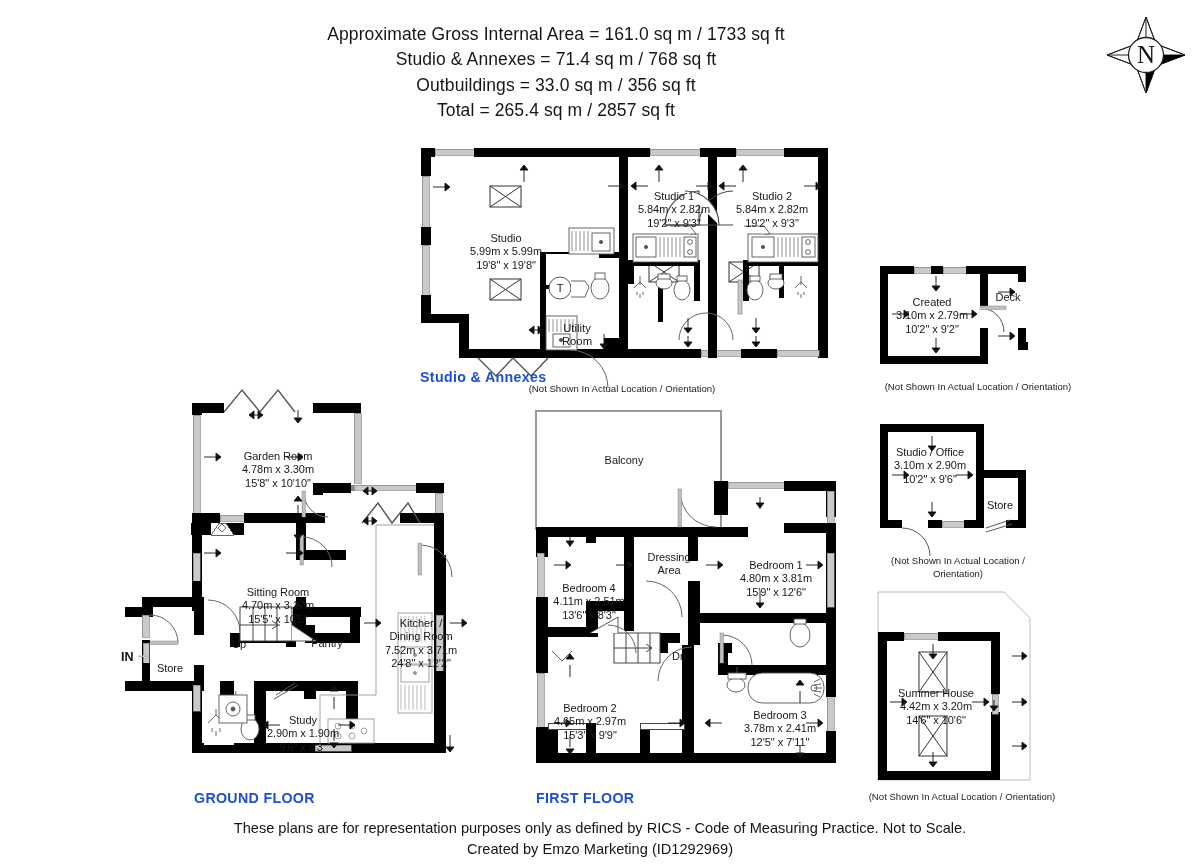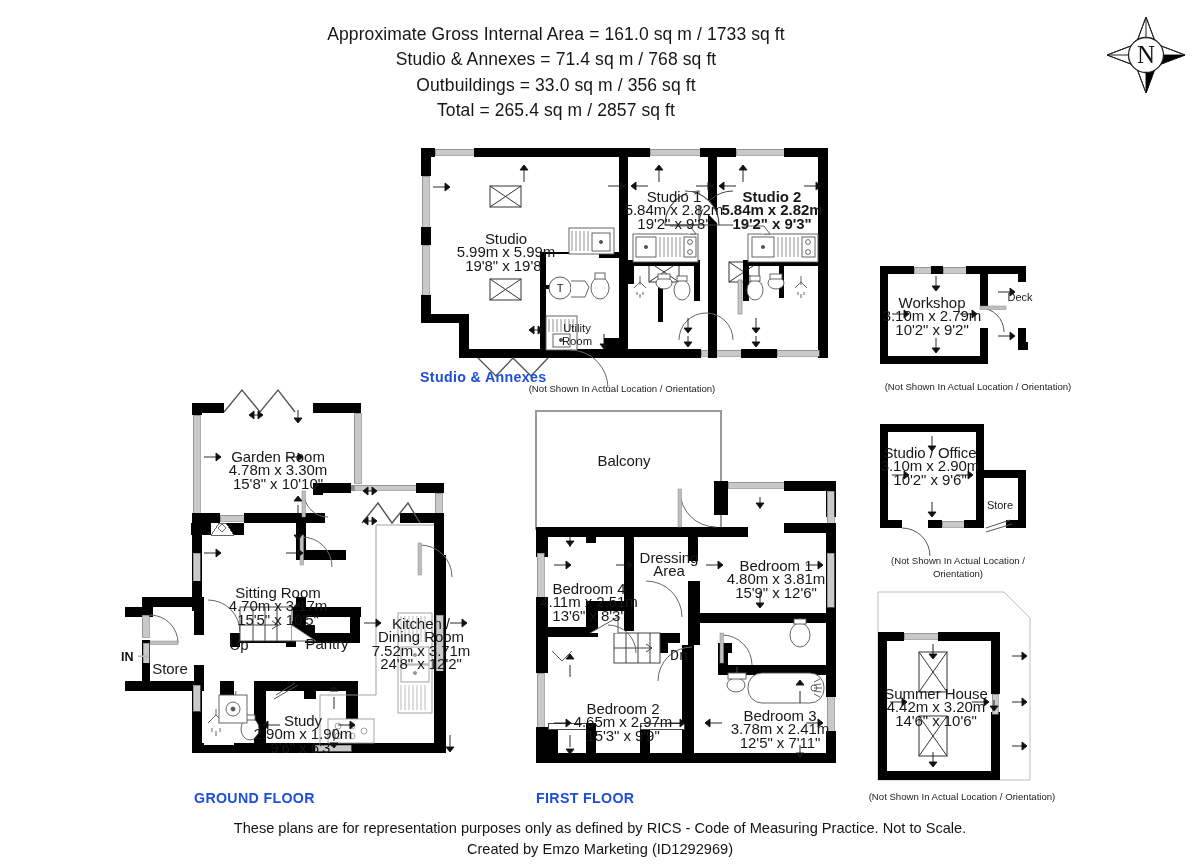--- a/index.html
+++ b/index.html
@@ -32,21 +32,21 @@
   }
   
   #compass{position:absolute; left:1104px; top:14px; width:84px; height:82px;}
   
   .plan{position:absolute;}
   .plan svg{display:block; overflow:visible;}
   
   .lbl{
     position:absolute;
     text-align:center;
-    font-size:15px;
+    font-size:11px;
     line-height:13.4px;
     color:#181818;
     white-space:nowrap;
     transform:translateX(-50%);
     letter-spacing:-.05px;
   }
   .lbl .nm{display:block;}
   .lbl .d1{display:block;}
   .lbl .d2{display:block;}
   .lbl.small{font-size:11px;}
@@ -283,21 +283,21 @@
   <div class="lbl" style="left:506px; top:232px;">
     <span class="nm">Studio</span>
     <span class="d1">5.99m x 5.99m</span>
     <span class="d2">19'8" x 19'8"</span>
   </div>
   <div class="lbl" style="left:674px; top:190px;">
     <span class="nm">Studio 1</span>
     <span class="d1">5.84m x 2.82m</span>
     <span class="d2">19'2" x 9'3"</span>
   </div>
-  <div class="lbl" style="left:772px; top:190px;font-weight:bold;">
+  <div class="lbl" style="left:772px; top:190px;">
     <span class="nm">Studio 2</span>
     <span class="d1">5.84m x 2.82m</span>
     <span class="d2">19'2" x 9'3"</span>
   </div>
   <div class="floor-title" style="left:420px; top:369px;">Studio &amp; Annexes</div>
   <div class="note" style="left:622px; top:383px;">(Not Shown In Actual Location / Orientation)</div>
 
   <div class="plan" style="left:876px; top:262px;">
     <svg width="190" height="110" viewBox="0 0 190 110">
       <g shape-rendering="crispEdges">
@@ -323,25 +323,25 @@
         <path d="M60 14 v14 M56 24 l4 5 l4 -5 z"></path>
         <path d="M60 76 v14 M56 86 l4 5 l4 -5 z"></path>
         <path d="M16 52 h16 M28 48 l5 4 l-5 4 z"></path>
         <path d="M84 52 h16 M96 48 l5 4 l-5 4 z"></path>
         <path d="M122 30 h16 M134 26 l5 4 l-5 4 z"></path>
         <path d="M122 74 h16 M134 70 l5 4 l-5 4 z"></path>
       </g>
     </svg>
   </div>
   <div class="lbl" style="left:932px; top:296px;">
-    <span class="nm">Workshop</span>
+    <span class="nm">Created</span>
     <span class="d1">3.10m x 2.79m</span>
     <span class="d2">10'2" x 9'2"</span>
   </div>
-  <div class="lbl small" style="left:1008px; top:291px;margin-left:12px;">
+  <div class="lbl small" style="left:1008px; top:291px;">
       <span class="nm">Deck</span>
     </div>
   <div class="note" style="left:978px; top:381px;">(Not Shown In Actual Location / Orientation)</div>
 
   <div class="plan" style="left:876px; top:420px;">
     <svg width="160" height="115" viewBox="0 0 160 115">
       <g shape-rendering="crispEdges">
         <rect x="4" y="4" width="104" height="104" fill="#fff"></rect>
         <rect x="4" y="4" width="104" height="8" fill="#000"></rect>
         <rect x="4" y="4" width="8" height="104" fill="#000"></rect>
@@ -726,40 +726,40 @@
   </div>
 
   <div class="lbl" style="left:624px; top:454px;">
     <span class="nm">Balcony</span>
   </div>
   <div class="lbl" style="left:776px; top:559px;">
     <span class="nm">Bedroom 1</span>
     <span class="d1">4.80m x 3.81m</span>
     <span class="d2">15'9" x 12'6"</span>
   </div>
-  <div class="lbl" style="left:623px; top:702px;">
+  <div class="lbl" style="left:590px; top:702px;">
     <span class="nm">Bedroom 2</span>
     <span class="d1">4.65m x 2.97m</span>
     <span class="d2">15'3" x 9'9"</span>
   </div>
   <div class="lbl" style="left:780px; top:709px;">
     <span class="nm">Bedroom 3</span>
     <span class="d1">3.78m x 2.41m</span>
     <span class="d2">12'5" x 7'11"</span>
   </div>
   <div class="lbl" style="left:589px; top:582px;">
     <span class="nm">Bedroom 4</span>
     <span class="d1">4.11m x 2.51m</span>
     <span class="d2">13'6" x 8'3"</span>
   </div>
   <div class="lbl" style="left:669px; top:551px;">
     <span class="nm">Dressing</span>
     <span class="nm">Area</span>
   </div>
-  <div class="lbl" style="left:679px; top:650px;font-family:Liberation Mono, monospace;">
+  <div class="lbl" style="left:679px; top:650px;">
     <span class="nm">Dn</span>
   </div>
   <div class="floor-title" style="left:536px; top:790px;">FIRST FLOOR</div>
 
   <div id="footer">
     <div>These plans are for representation purposes only as defined by RICS - Code of Measuring Practice. Not to Scale.</div>
     <div>Created by Emzo Marketing (ID1292969)</div>
   </div>
 
 </div>

